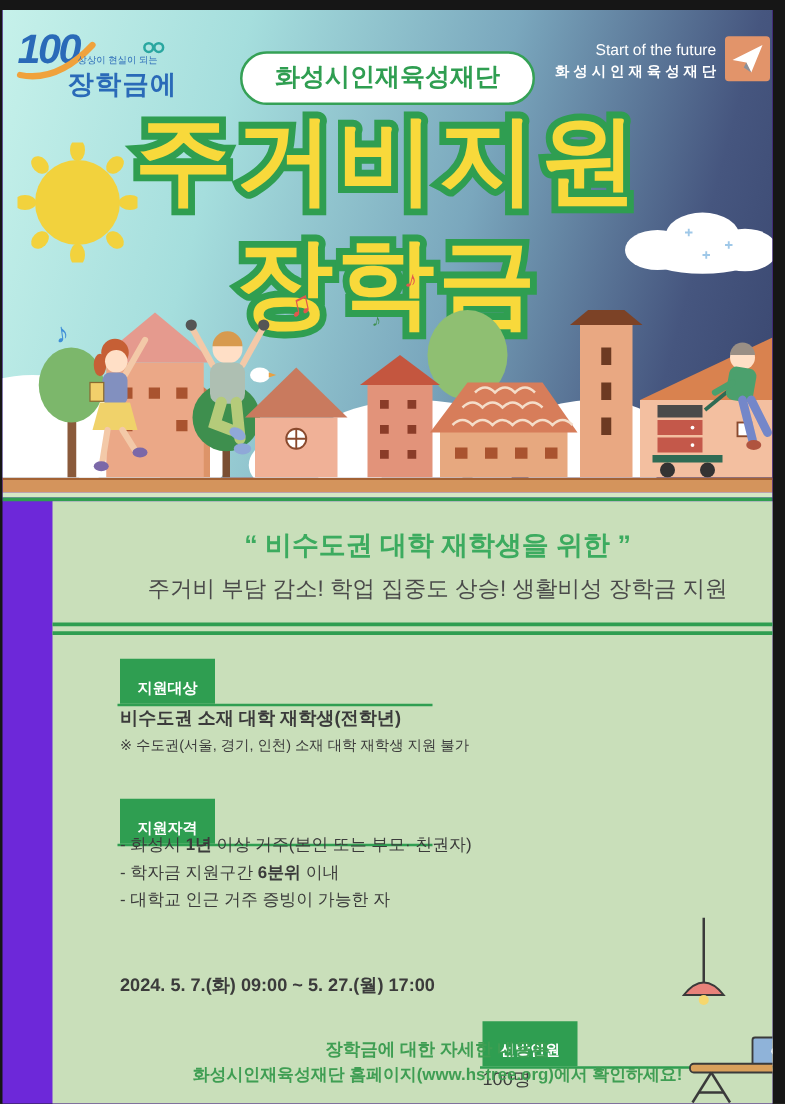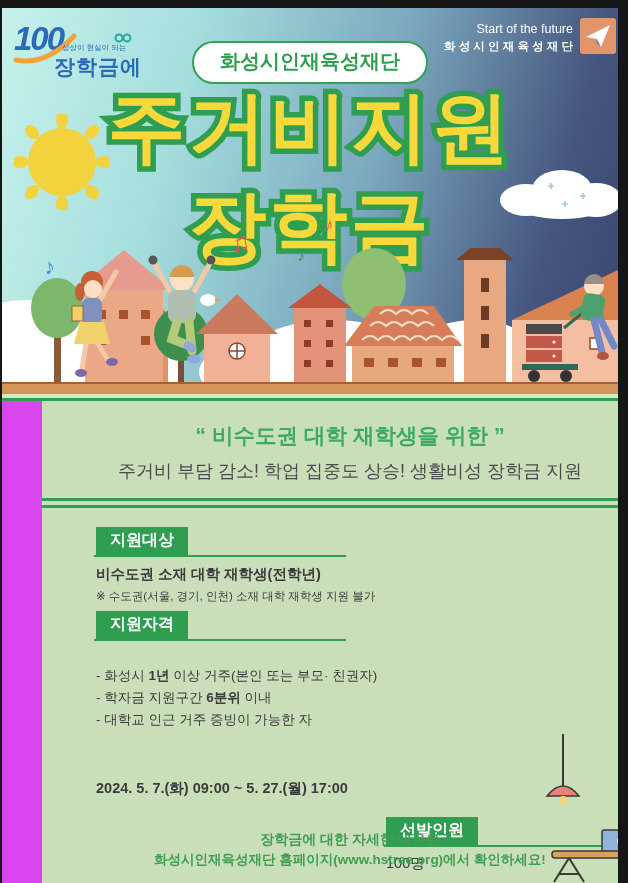--- a/index.html
+++ b/index.html
@@ -1,30 +1,30 @@
 <!DOCTYPE html>
 <html><head>
 <meta charset="utf-8">
 <style>
   * { margin:0; padding:0; box-sizing:border-box; }
   body { background:#161616; font-family:"Liberation Sans","DejaVu Sans",sans-serif; }
   .stage { position:relative; width:628px; height:883px; background:#161616; overflow:hidden; }
-  .poster { position:absolute; left:2px; top:8px; width:616px; height:875px; overflow:hidden; background:#d946ef; }
+  .poster { position:absolute; left:2px; top:8px; width:616px; height:875px; overflow:hidden; background:#6d28d9; }
 
   
   .hero { position:relative; width:100%; height:374px;
     background:linear-gradient(105deg,#c6f1ea 0%,#a5dedd 28%,#7aa7bd 58%,#46567f 85%,#39466f 100%); }
   .logo100 { position:absolute; left:10px; top:12px; width:150px; height:62px; }
   .logo100 .num { position:absolute; left:2px; top:0; font-size:33px; font-weight:800; font-style:italic; color:#2a6ab8; letter-spacing:-2px; }
   .logo100 .swoosh { position:absolute; left:0; top:12px; }
   .logo100 .tag { position:absolute; left:50px; top:23px; font-size:7.5px; color:#2a6ab8; white-space:nowrap; }
   .logo100 .nm { position:absolute; left:42px; top:33px; font-size:21px; font-weight:800; color:#2a6ab8; letter-spacing:1px; }
   .logo100 .inf { position:absolute; left:102px; top:12px; }
 
-  .brand { position:absolute; right:2px; top:10px; display:flex; align-items:flex-start; }
+  .brand { position:absolute; right:2px; top:21px; display:flex; align-items:flex-start; }
   .brand .txt { text-align:right; margin-right:7px; margin-top:4px; }
   .brand .en { font-size:12.5px; color:#ffffff; }
   .brand .kr { font-size:11.5px; color:#ffffff; font-weight:700; margin-top:3px; white-space:nowrap; }
   .brand .sq { width:36px; height:36px; background:#e2946a; border-radius:3px; display:flex; align-items:center; justify-content:center; }
 
   .badge { position:absolute; left:50%; transform:translateX(-50%); top:33px;
     background:#ffffff; border:2.5px solid #35a156; border-radius:22px;
     padding:5px 26px 7px; font-size:20px; font-weight:800; color:#2f9e51; white-space:nowrap; }
 
   .title-wrap { position:absolute; left:0; width:100%; height:96px; }
@@ -52,21 +52,21 @@
   
   .main { position:relative; width:100%; height:482px; background:#c9dfba; color:#3b3b3b;margin-left:40px; }
   .quote { position:absolute; top:20px; width:100%; text-align:center; font-size:21.5px; font-weight:800; color:#3cab5f; }
   .subtitle { position:absolute; top:58px; width:100%; text-align:center; font-size:18px; color:#4a4a4a; }
   .dline { position:absolute; top:97px; left:0; right:0; height:10px; border-top:3px solid #2f9e51; border-bottom:3px solid #2f9e51; }
 
   .colL { position:absolute; left:52px; top:126px; width:252px; }
   .colR { position:absolute; left:342px; top:126px; width:256px; }
   .col { position:relative; height:290px; }
   .sec { position:absolute; left:0; width:100%; border-bottom:2.5px solid #2f9e51; }
-  .sec span { display:inline-block; background:#2f9e51; color:#ffffff; font-size:16px; font-weight:800; padding:3px 14px 4px; margin-left:2px; }
+  .sec span { display:inline-block; background:#2f9e51; color:#ffffff; font-size:12px; font-weight:800; padding:15px 14px 4px; margin-left:2px; }
   .ln { position:absolute; left:2px; white-space:nowrap; }
   .b { font-weight:800; }
   .main-ln { font-size:14.5px; font-weight:800; }
   .note-ln { font-size:11.5px; }
   .item-ln { font-size:13.5px; }
   .date-ln { font-size:14.5px; font-weight:800; }
   .val-ln { font-size:14.5px; }
 
   .footer { position:absolute; top:430px; width:100%; text-align:center; color:#3f9e53; font-weight:700; }
   .f1 { font-size:14px; }
@@ -311,21 +311,21 @@
       <div class="subtitle">주거비 부담 감소! 학업 집중도 상승! 생활비성 장학금 지원</div>
       <div class="dline"></div>
 
       <div class="colL col">
         <div class="sec" style="top:0;">
           <span>지원대상</span>
         </div>
         <div class="ln main-ln" style="top:38px;">비수도권 소재 대학 재학생(전학년)</div>
         <div class="ln note-ln" style="top:62px;">※ 수도권(서울, 경기, 인천) 소재 대학 재학생 지원 불가</div>
 
-        <div class="sec" style="top:84px;">
+        <div class="sec" style="top:112px;">
           <span>지원자격</span>
         </div>
         <div class="ln item-ln" style="top:140px;"><span>- 화성시 </span><span class="b">1년</span><span> 이상 거주(본인 또는 부모· 친권자)</span></div>
         <div class="ln item-ln" style="top:162px;"><span>- 학자금 지원구간 </span><span class="b">6분위</span><span> 이내</span></div>
         <div class="ln item-ln" style="top:184px;">- 대학교 인근 거주 증빙이 가능한 자</div>
 
         <div class="ln date-ln" style="top:252px;">2024. 5. 7.(화) 09:00 ~ 5. 27.(월) 17:00</div>
       </div>
 
       <div class="colR col">

